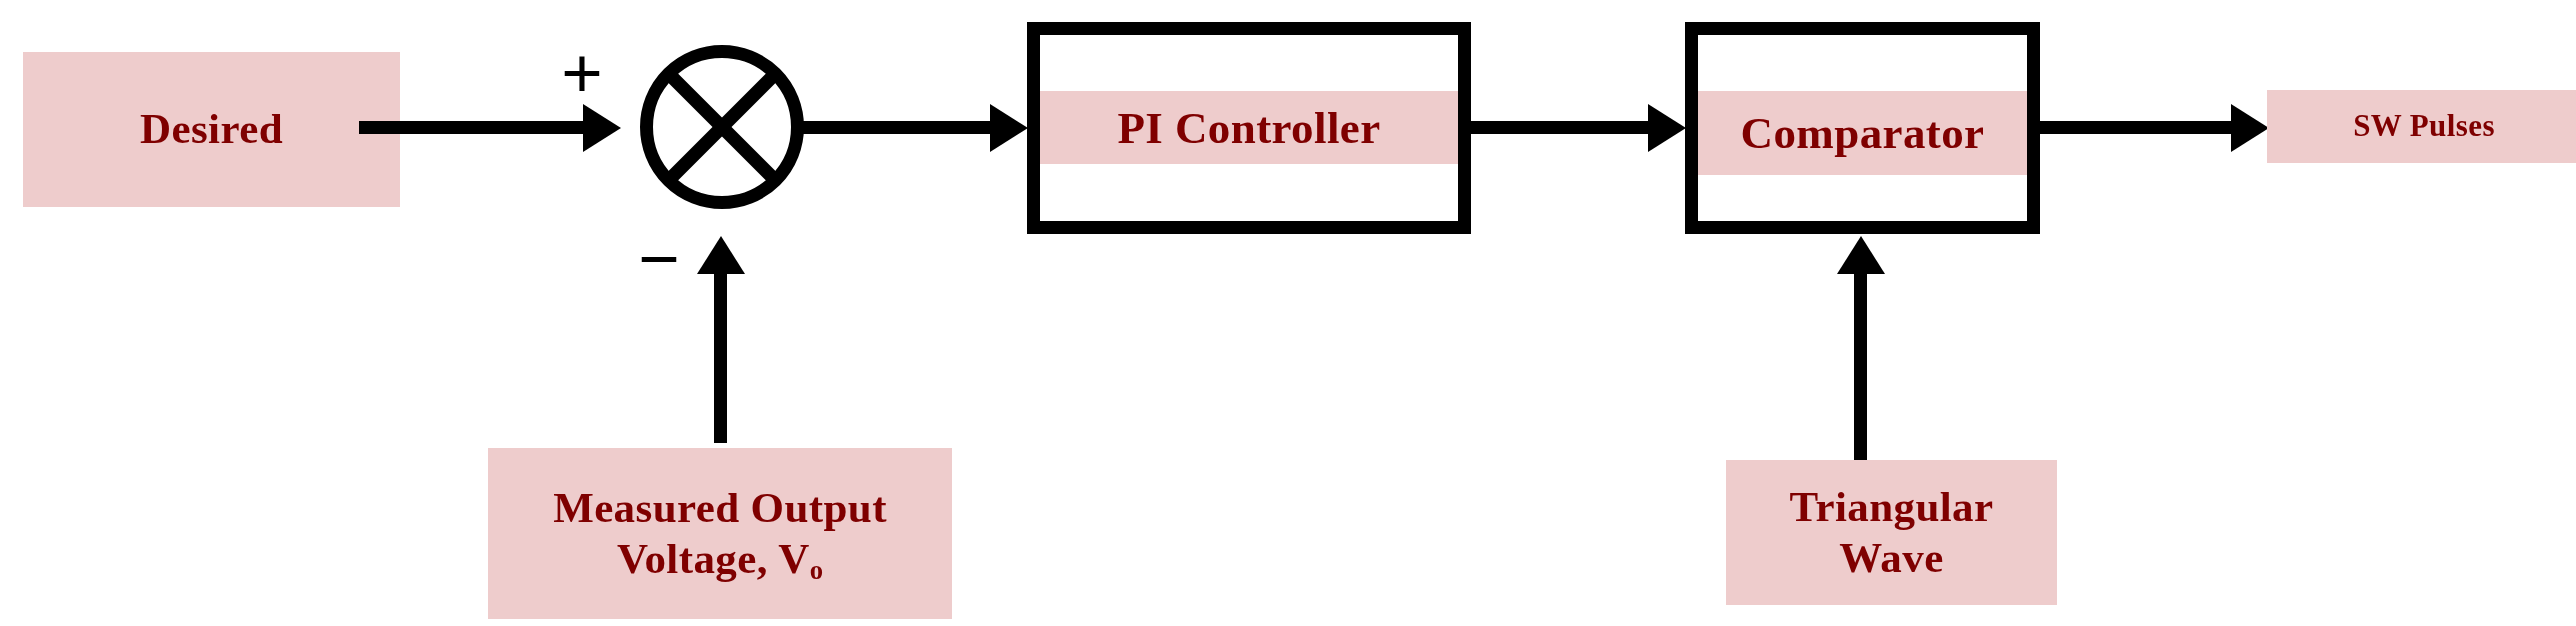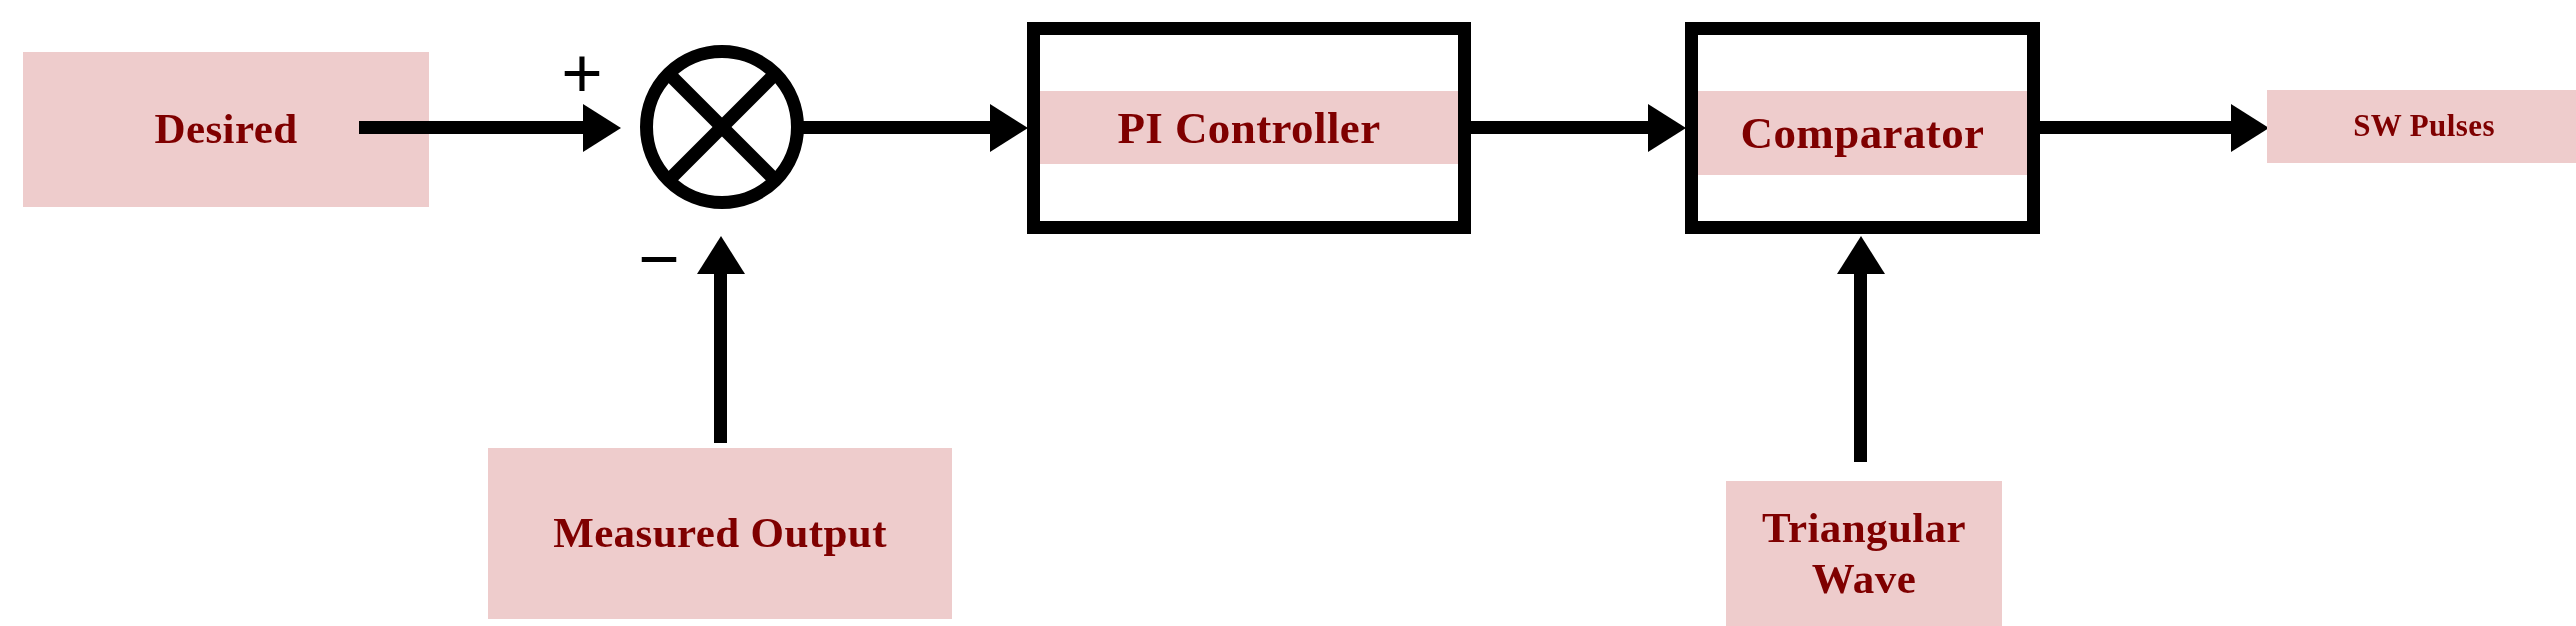--- a/index.html
+++ b/index.html
@@ -116,21 +116,21 @@
     font-weight: 400;
     line-height: 1;
     text-align: center;
   }
 </style>
 </head>
 <body>
 
 <div id="diagram-canvas">
 
-  <div class="label-chip" style="left:23px; top:52px; width:406px; height:155px; font-size:43px;">
+  <div class="label-chip" style="left:23px; top:52px; width:377px; height:155px; font-size:43px;">
     <span class="ln">Desired</span>
   </div>
 
   <div class="wire-h" style="left:359px; top:121px; width:224px;"></div>
   <div class="arrow-right" style="left:583px; top:104px;"></div>
 
   <div class="sum-junction" style="left:640px; top:45px; width:164px; height:164px;"></div>
   <svg class="sum-cross" width="164" height="164" style="left:640px; top:45px;" viewBox="0 0 197 197">
     <line x1="33" y1="33" x2="164" y2="164" stroke="#000000" stroke-width="16"></line>
     <line x1="164" y1="33" x2="33" y2="164" stroke="#000000" stroke-width="16"></line>
@@ -162,24 +162,25 @@
 
   <div class="label-chip" style="left:2267px; top:90px; width:314px; height:73px; font-size:31px;">
     <span class="ln">SW Pulses</span>
   </div>
 
   <div class="wire-v" style="left:714px; top:274px; height:169px;"></div>
   <div class="arrow-up" style="left:697px; top:236px;"></div>
 
   <div class="label-chip" style="left:488px; top:448px; width:464px; height:171px; font-size:43px;">
     <span class="ln">Measured Output</span>
+    <span class="ln"><span>Voltage, V</span><sub>o</sub></span>
   </div>
 
   <div class="wire-v" style="left:1854px; top:274px; height:188px;"></div>
   <div class="arrow-up" style="left:1837px; top:236px;"></div>
 
-  <div class="label-chip" style="left:1726px; top:481px; width:276px; height:145px; font-size:43px;">
+  <div class="label-chip" style="left:1726px; top:460px; width:331px; height:145px; font-size:43px;">
     <span class="ln">Triangular</span>
     <span class="ln">Wave</span>
   </div>
 
 </div>
 
 
 </body></html>

